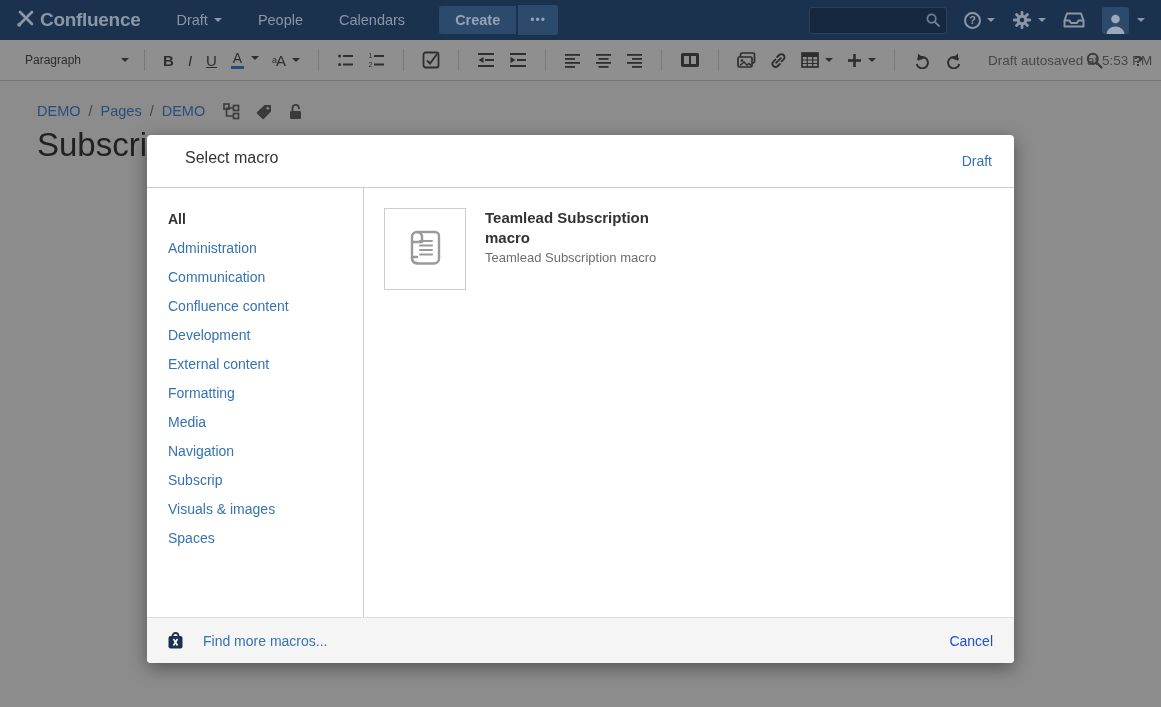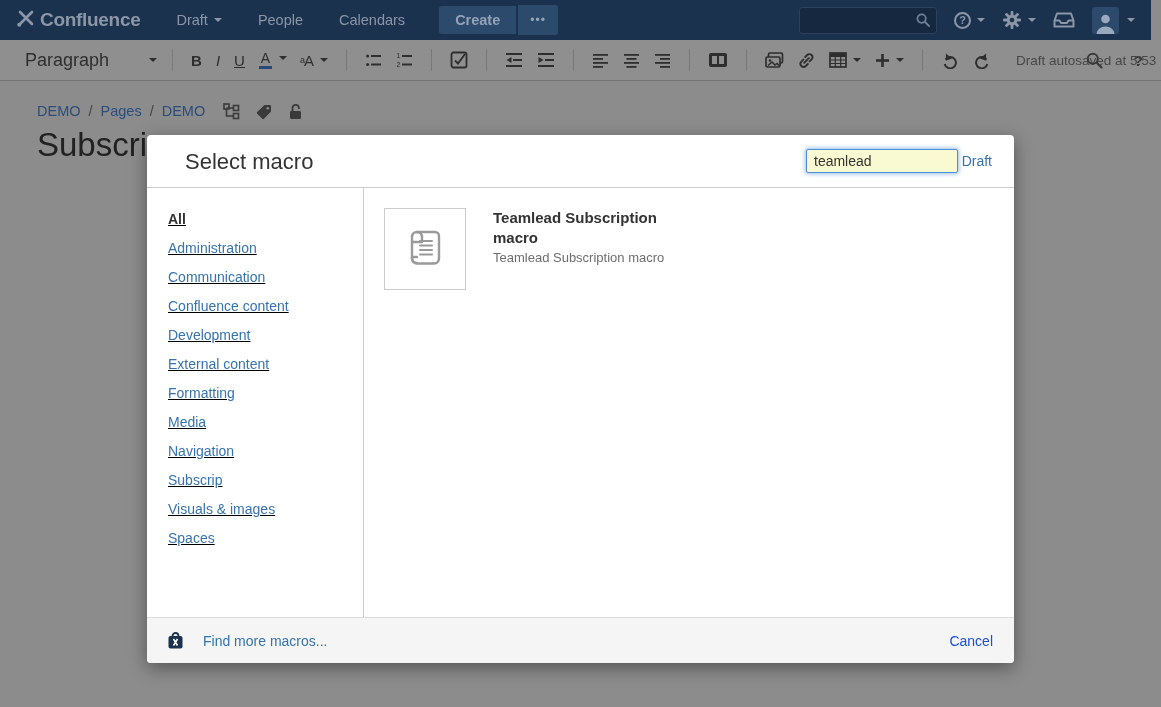--- a/index.html
+++ b/index.html
@@ -2,21 +2,21 @@
 <html><head>
 <meta charset="utf-8">
 <style>
   * { margin:0; padding:0; box-sizing:border-box; }
   html,body { width:1161px; height:707px; }
   body { position:relative; overflow:hidden; background:#8c8c8c;
          font-family:"Liberation Sans", sans-serif; }
   a { text-decoration:none; cursor:pointer; }
 
   
-  .app-header { position:absolute; top:0; left:0; right:10px; height:40px;
+  .app-header { position:absolute; top:0; left:0; right:0; height:40px;
     background:#1b324f; display:flex; align-items:center; padding:0 16px; }
   .logo { display:flex; align-items:center; color:#8b96a6; font-weight:bold;
     font-size:19px; letter-spacing:-0.3px; }
   .logo svg { margin-right:4px; }
   .nav-item { color:#8b96a6; font-size:14.5px; margin-left:36px;
     display:flex; align-items:center; }
   .caret { width:0; height:0; border:4px solid transparent;
     border-top-color:currentColor; margin-left:6px; margin-top:4px; display:inline-block; }
   .btn-create { margin-left:34px; background:#2c4a6c; color:#94a3b7;
     font-size:14.5px; font-weight:bold; padding:6px 16px; border:none;
@@ -36,21 +36,21 @@
     display:flex; align-items:flex-end; justify-content:center; overflow:hidden; }
 
   
   .editor-toolbar { position:absolute; top:40px; left:0; right:0; height:41px;
     background:#8f8f8f; border-bottom:1px solid #747474; display:flex;
     align-items:center; padding:0 18px; color:#2e2e2e; }
   .tb-sep { width:1px; height:22px; background:#797979; margin:0 11px; flex:none; }
   .tb-item { display:flex; align-items:center; margin:0 7px; font-size:15px;
     color:#2e2e2e; cursor:pointer; flex:none; }
   .tb-item svg { display:block; }
-  .tb-paragraph { font-size:18px; margin-right:4px; }
+  .tb-paragraph { font-size:12px; margin-right:4px; }
   .tb-paragraph .caret { margin-left:40px; }
   .tb-bold { font-weight:bold; }
   .tb-italic { font-style:italic; }
   .tb-underline { text-decoration:underline; }
   .tb-color { flex-direction:column; line-height:13px; font-size:14px; }
   .color-bar { width:13px; height:3px; background:#274a77; margin-top:1px; }
   .tb-style sup { font-size:9px; margin-right:-1px; }
   .tb-autosave { font-size:13.5px; color:#474747; margin-left:18px; white-space:nowrap; }
   .tb-right { position:absolute; right:18px; display:flex; align-items:center; gap:24px; }
   .tb-q { font-size:15px; font-weight:bold; color:#3a3a3a; }
@@ -62,37 +62,37 @@
   .bc-sep { margin:0 8px; }
   .bc-icons { display:flex; align-items:center; gap:16px; margin-left:18px; }
   .page-title { position:absolute; top:126px; left:37px; font-size:33px;
     color:#212121; font-weight:normal; white-space:nowrap; }
 
   
   .dialog { position:absolute; left:147px; top:135px; width:867px; height:528px;
     background:#fff; border-radius:4px; box-shadow:0 5px 18px rgba(0,0,0,0.4);
     display:flex; flex-direction:column; }
   .dlg-header { position:relative; height:53px; border-bottom:1px solid #ccc; flex:none; }
-  .dlg-title { position:absolute; left:38px; top:14px; font-size:22px; color:#333;
+  .dlg-title { position:absolute; left:38px; top:14px; font-size:16px; color:#333;
     font-weight:500; }
   .dlg-search { position:absolute; right:56px; top:14px; width:152px; height:24px;
     background:#fafad2; border:1px solid #4a90d9; border-radius:2px;
     box-shadow:0 0 4px 1px rgba(86,150,214,0.6); font-size:14px; padding:0 7px;
     color:#333; font-family:"Liberation Sans", sans-serif; }
   .dlg-help { position:absolute; right:22px; top:18px; font-size:14px; color:#3573b1; }
   .dlg-body { flex:1; display:flex; min-height:0; }
-  .dlg-cats { width:217px; flex:none; border-right:1px solid #ccc; padding:23px 0 0 21px;text-decoration:underline; }
+  .dlg-cats { width:217px; flex:none; border-right:1px solid #ccc; padding:23px 0 0 21px; }
   .cat-item { display:block; margin-bottom:13px; font-size:14px; line-height:16px;
     color:#3573b1; }
   .cat-item.selected { color:#333; font-weight:bold; }
   .dlg-results { flex:1; padding:20px; }
   .macro-item { display:flex; cursor:pointer; }
   .macro-icon-box { width:82px; height:82px; border:1px solid #ccc; flex:none;
     display:flex; align-items:center; justify-content:center; background:#fff; }
-  .macro-text { margin-left:27px; width:185px; }
+  .macro-text { margin-left:19px; width:185px; }
   .macro-title { font-size:15px; font-weight:bold; color:#333; line-height:20px; }
   .macro-desc { font-size:13px; color:#6e6e6e; margin-top:2px; }
   .dlg-footer { height:46px; flex:none; background:#f5f5f5; border-top:1px solid #ddd;
     border-radius:0 0 4px 4px; display:flex; align-items:center;
     justify-content:space-between; padding:0 21px; }
   .find-more { display:flex; align-items:center; gap:20px; font-size:14px; color:#3573b1; }
   .cancel-link { font-size:14px; color:#1d4ed8; }
 </style>
 </head>
 <body>
@@ -356,21 +356,20 @@
         <rect x="2" y="8" width="11" height="8" rx="1.2" fill="#3a3a3a"></rect>
         <path d="M4.5 8 V5 a3.2 3.2 0 0 1 6.4 0 V6" fill="none" stroke="#3a3a3a" stroke-width="1.8"></path>
       </svg>
   </span>
 </div>
 <h1 class="page-title">Subscrip</h1>
 
 <div class="dialog">
   <div class="dlg-header">
     <span class="dlg-title">Select macro</span>
-    <input class="dlg-search" value="teamlead" style="">
     <a class="dlg-help">Draft</a>
   </div>
   <div class="dlg-body">
     <div class="dlg-cats">
       <a class="cat-item selected">All</a>
       <a class="cat-item">Administration</a>
       <a class="cat-item">Communication</a>
       <a class="cat-item">Confluence content</a>
       <a class="cat-item">Development</a>
       <a class="cat-item">External content</a>

